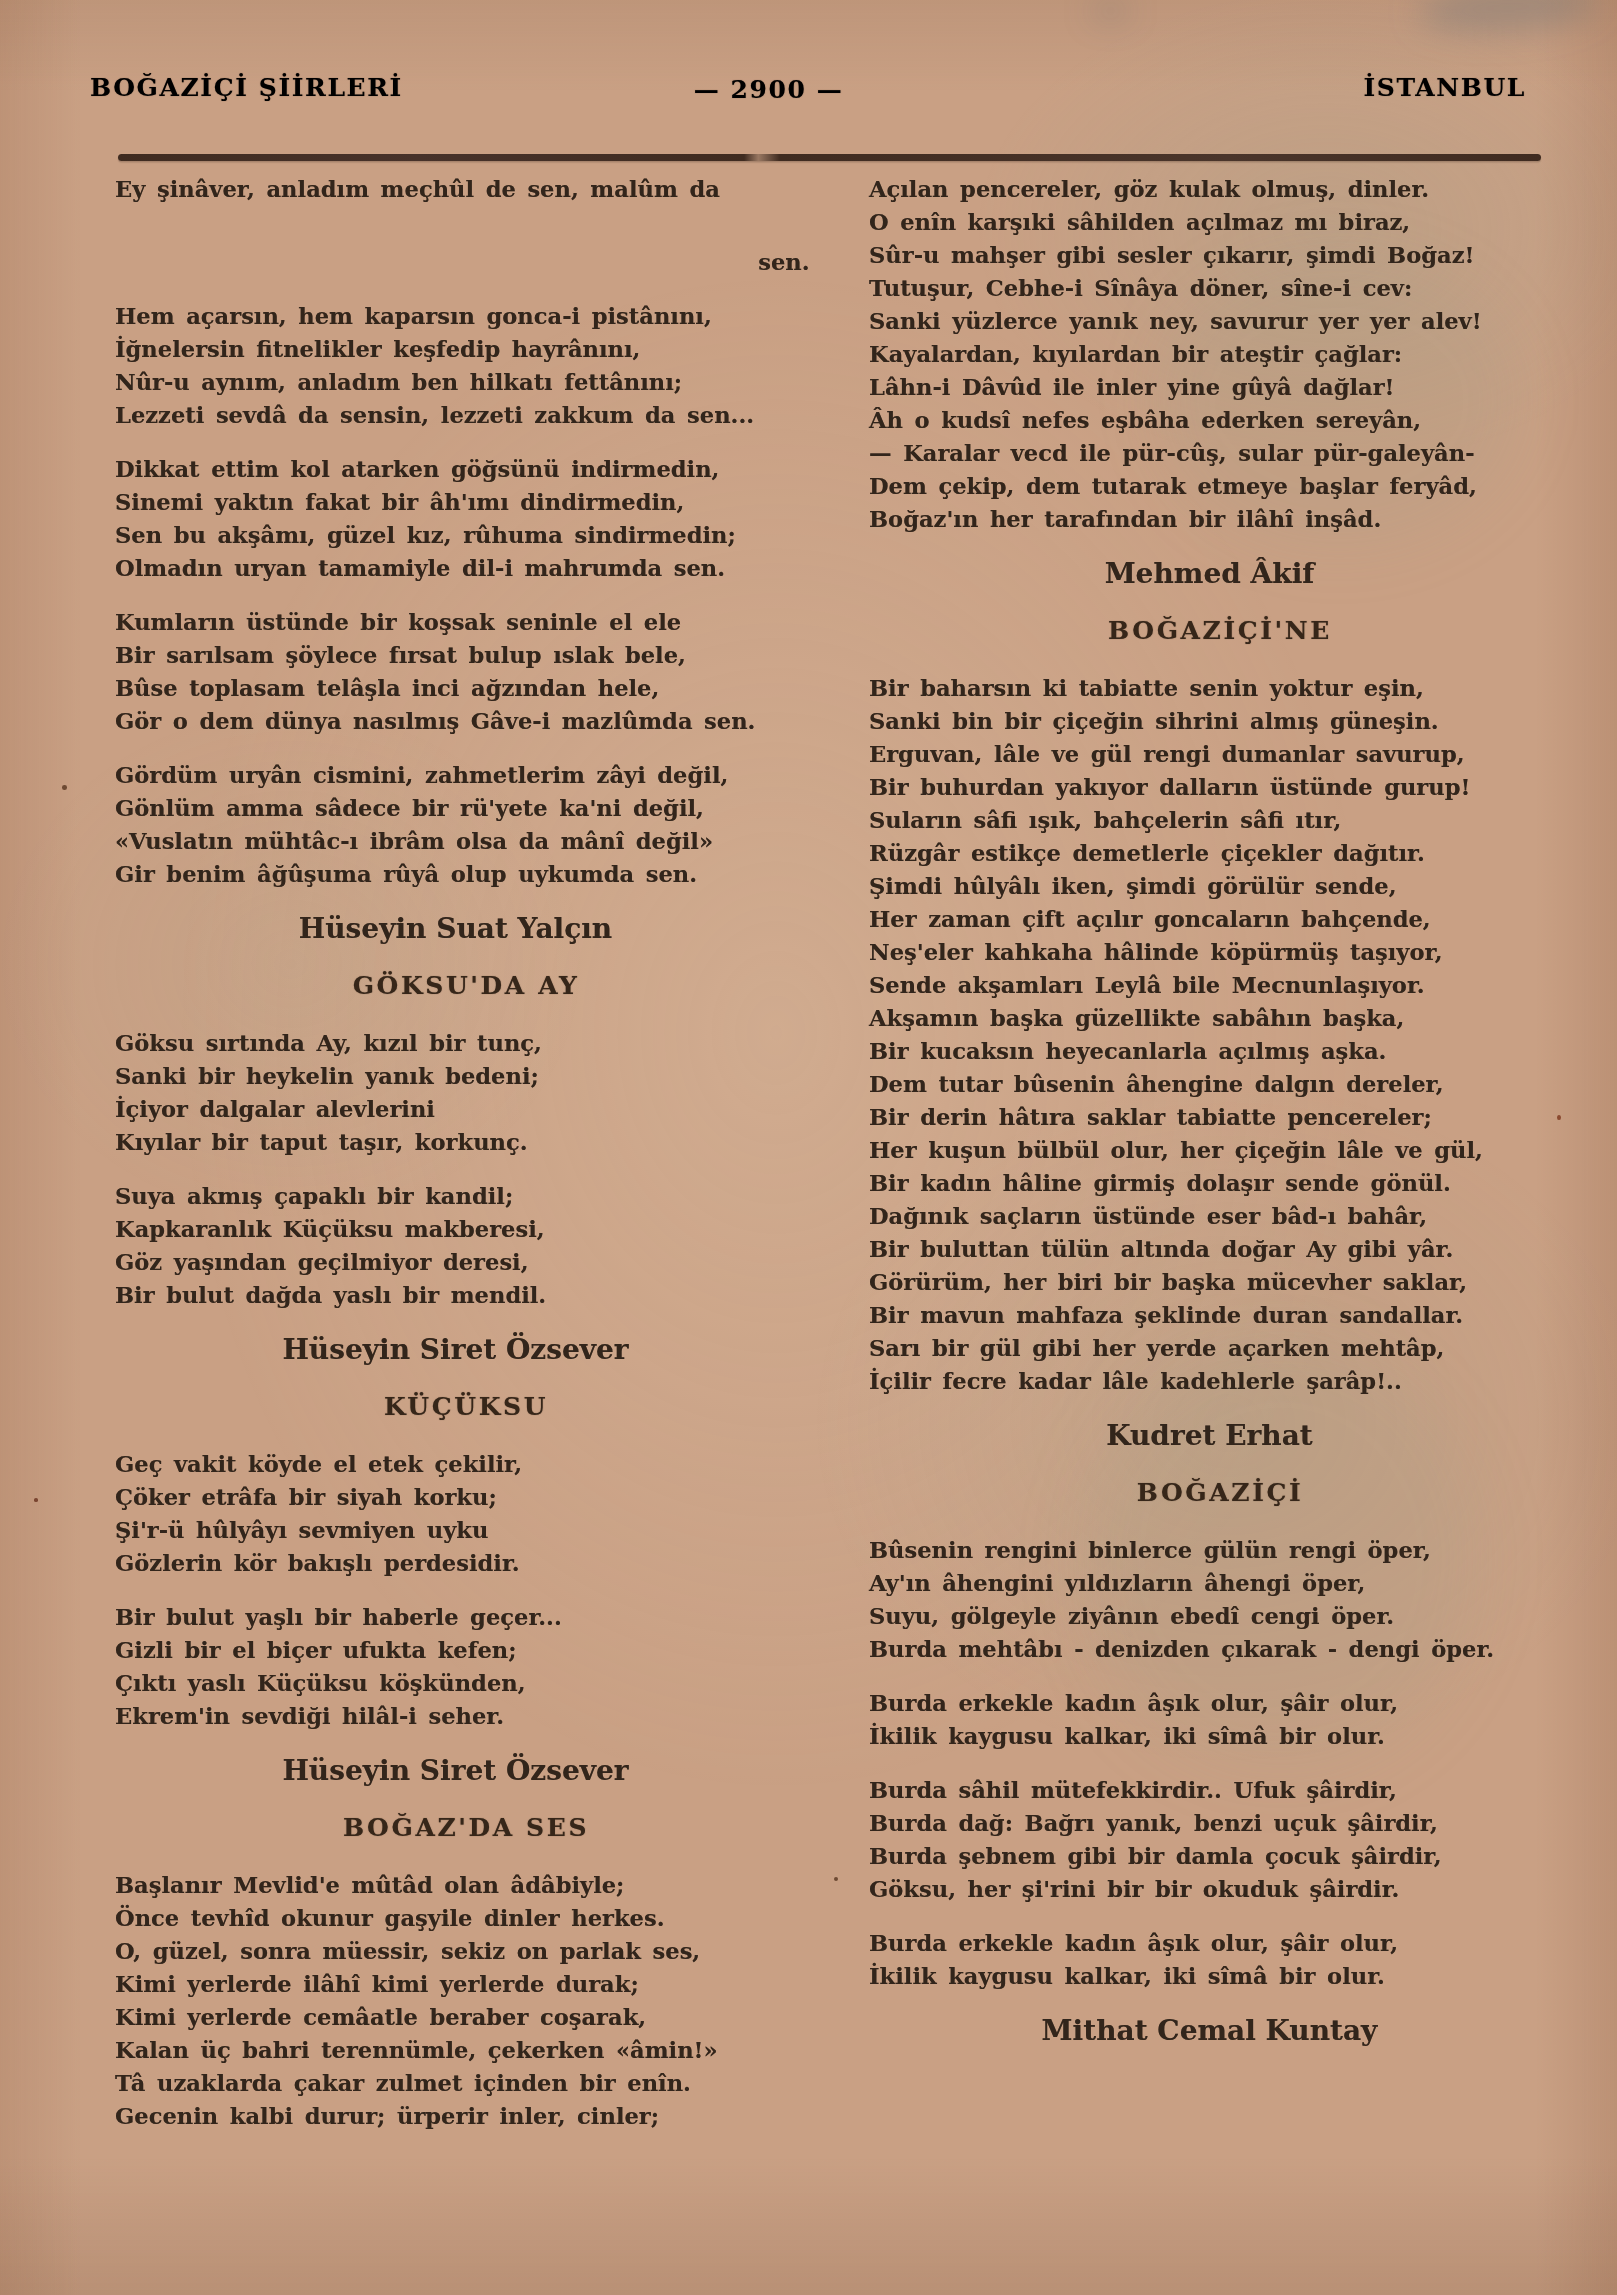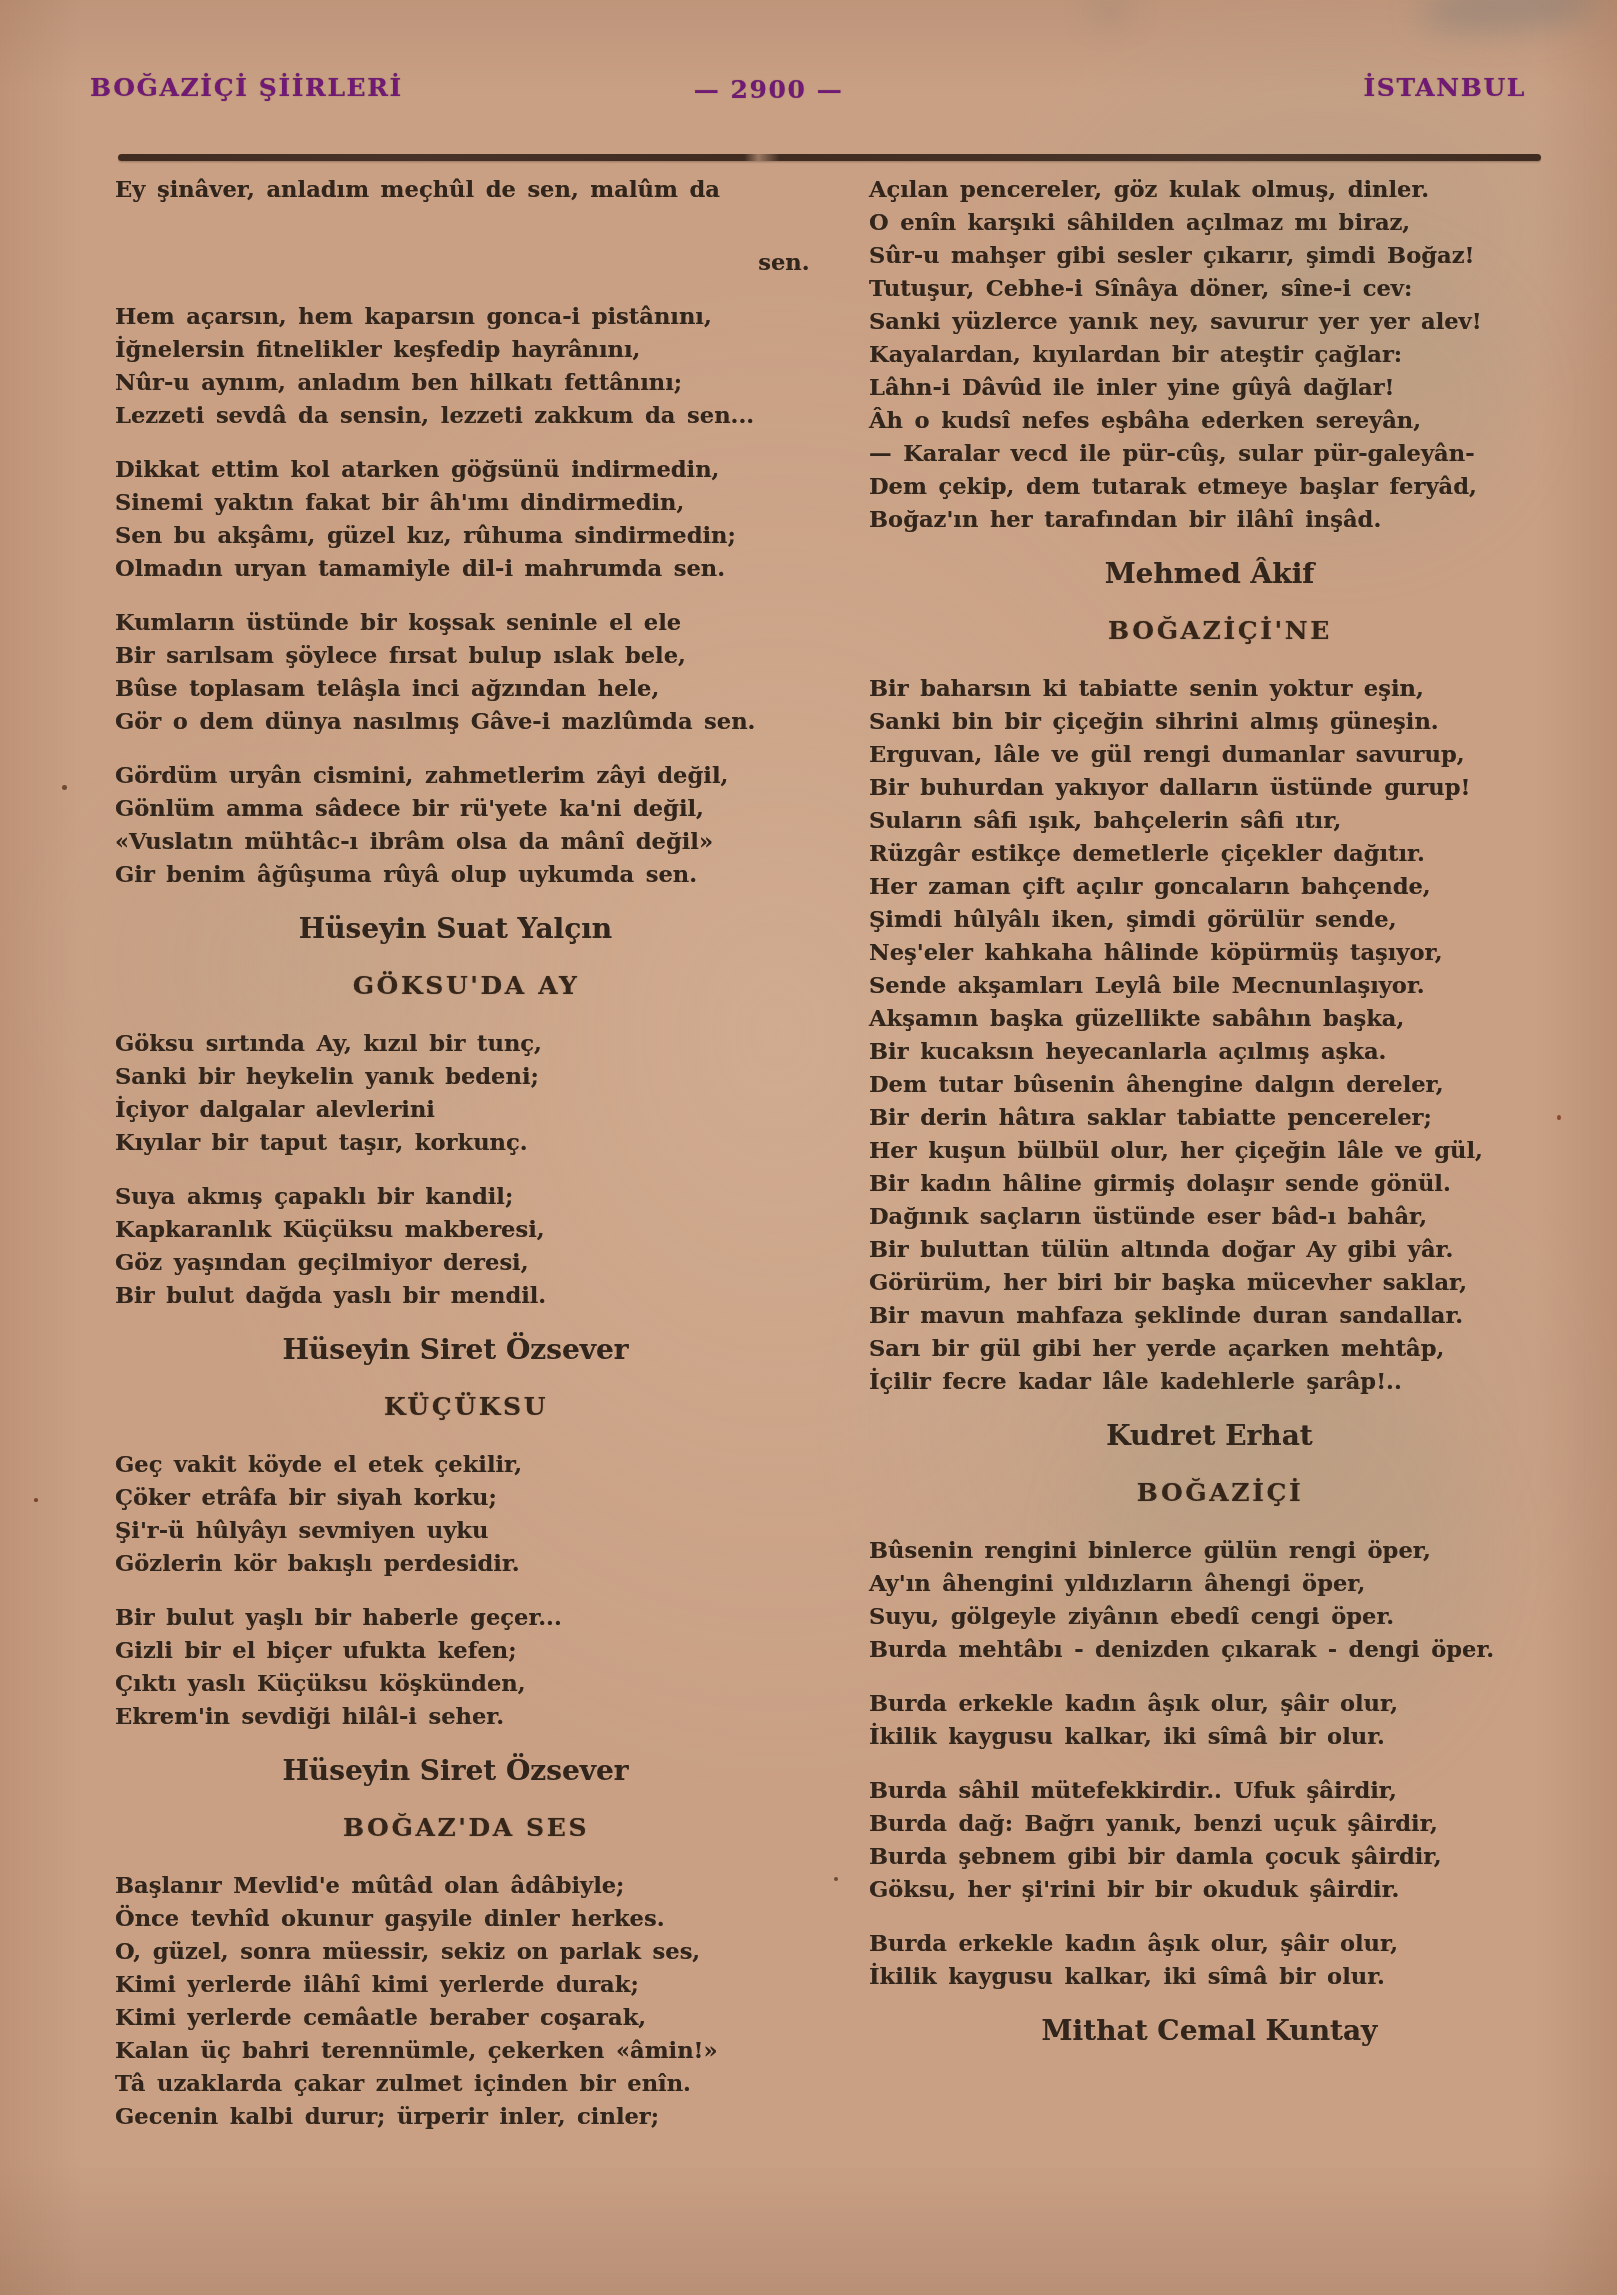--- a/index.html
+++ b/index.html
@@ -14,21 +14,21 @@
       radial-gradient(ellipse 421px 368px at 18% 42%, rgba(165,175,150,0.10), transparent 70%),
       radial-gradient(ellipse 789px 1000px at 48% 45%, rgba(236,214,186,0.20), transparent 76%),
       linear-gradient(90deg, rgba(118,66,38,0.14), rgba(118,66,38,0.0) 5%, rgba(118,66,38,0.0) 95%, rgba(118,66,38,0.16)),
       linear-gradient(180deg, rgba(110,72,46,0.12), rgba(110,72,46,0.0) 4%, rgba(110,72,46,0.0) 94%, rgba(100,62,40,0.16));
   }
   .header{
     position:absolute;top:73px;left:0;right:0;height:42px;
     padding:0 82px 0 90px;box-sizing:border-box;
   }
   .h-left,.h-center,.h-right{
-    font-size:25px;letter-spacing:1.6px;color:#701a75;
+    font-size:25px;letter-spacing:1.6px;color:#000000;
     text-shadow:0 0 1.1px rgba(58,42,32,0.55);
     white-space:nowrap;
     text-align:right;
   }
   .h-left{position:absolute;left:90px;top:0;}
   .h-center{position:absolute;left:47.5%;top:2.1px;transform:translateX(-50%);}
   .h-right{position:absolute;right:92px;top:0;}
   .rule{
     position:absolute;top:154px;left:118px;width:1423px;height:6.8px;border-radius:3.7px;
     background:linear-gradient(90deg,#3f2b20 0%,#47322a 21%,#3f2b20 44%,rgba(63,43,32,0.35) 45%,#3f2b20 46.5%,#4a352b 78%,#3f2b20 100%);
@@ -181,22 +181,22 @@
     </div>
     <div class="poem">
       <div class="title">BOĞAZİÇİ'NE</div>
       <div class="stanza">
         <div class="line">Bir baharsın ki tabiatte senin yoktur eşin,</div>
         <div class="line">Sanki bin bir çiçeğin sihrini almış güneşin.</div>
         <div class="line">Erguvan, lâle ve gül rengi dumanlar savurup,</div>
         <div class="line">Bir buhurdan yakıyor dalların üstünde gurup!</div>
         <div class="line">Suların sâfi ışık, bahçelerin sâfi ıtır,</div>
         <div class="line">Rüzgâr estikçe demetlerle çiçekler dağıtır.</div>
+        <div class="line">Şimdi hûlyâlı iken, şimdi görülür sende,</div>
         <div class="line">Her zaman çift açılır goncaların bahçende,</div>
-        <div class="line">Şimdi hûlyâlı iken, şimdi görülür sende,</div>
         <div class="line">Neş'eler kahkaha hâlinde köpürmüş taşıyor,</div>
         <div class="line">Sende akşamları Leylâ bile Mecnunlaşıyor.</div>
         <div class="line">Akşamın başka güzellikte sabâhın başka,</div>
         <div class="line">Bir kucaksın heyecanlarla açılmış aşka.</div>
         <div class="line">Dem tutar bûsenin âhengine dalgın dereler,</div>
         <div class="line">Bir derin hâtıra saklar tabiatte pencereler;</div>
         <div class="line">Her kuşun bülbül olur, her çiçeğin lâle ve gül,</div>
         <div class="line">Bir kadın hâline girmiş dolaşır sende gönül.</div>
         <div class="line">Dağınık saçların üstünde eser bâd-ı bahâr,</div>
         <div class="line">Bir buluttan tülün altında doğar Ay gibi yâr.</div>

